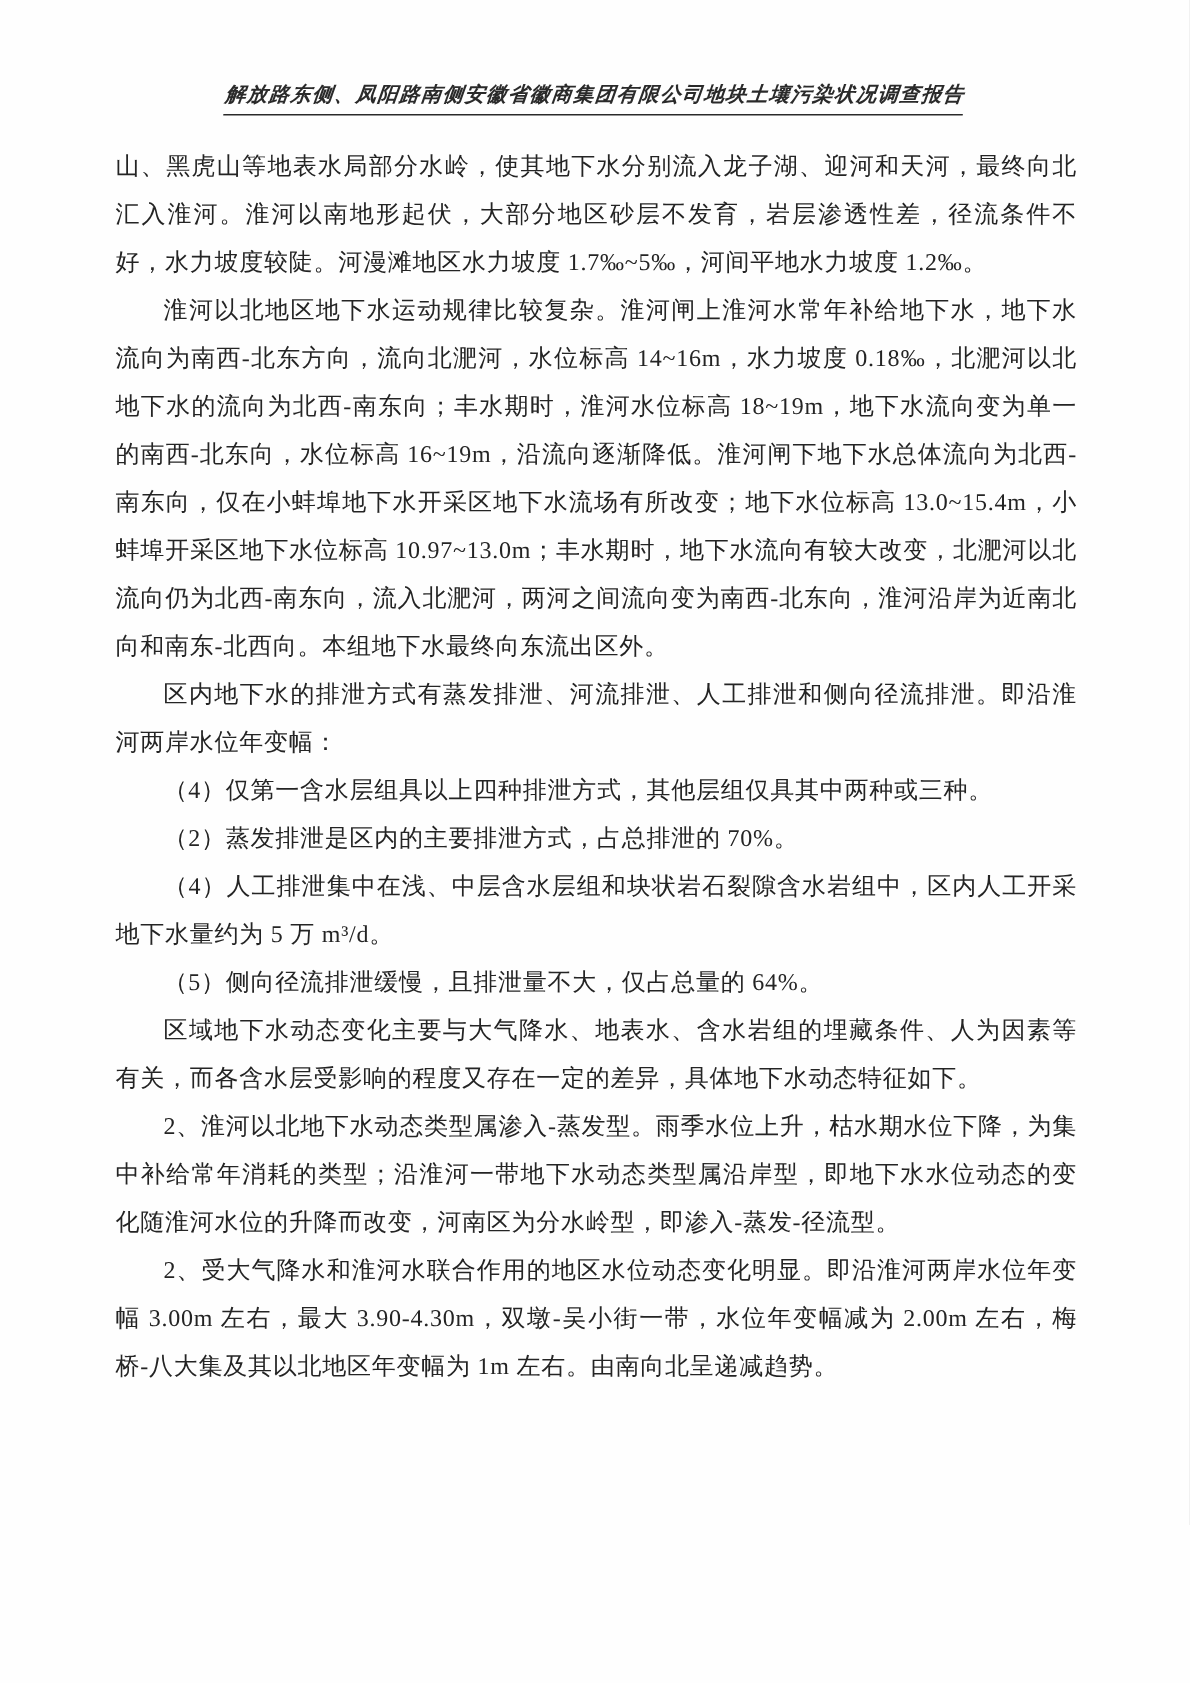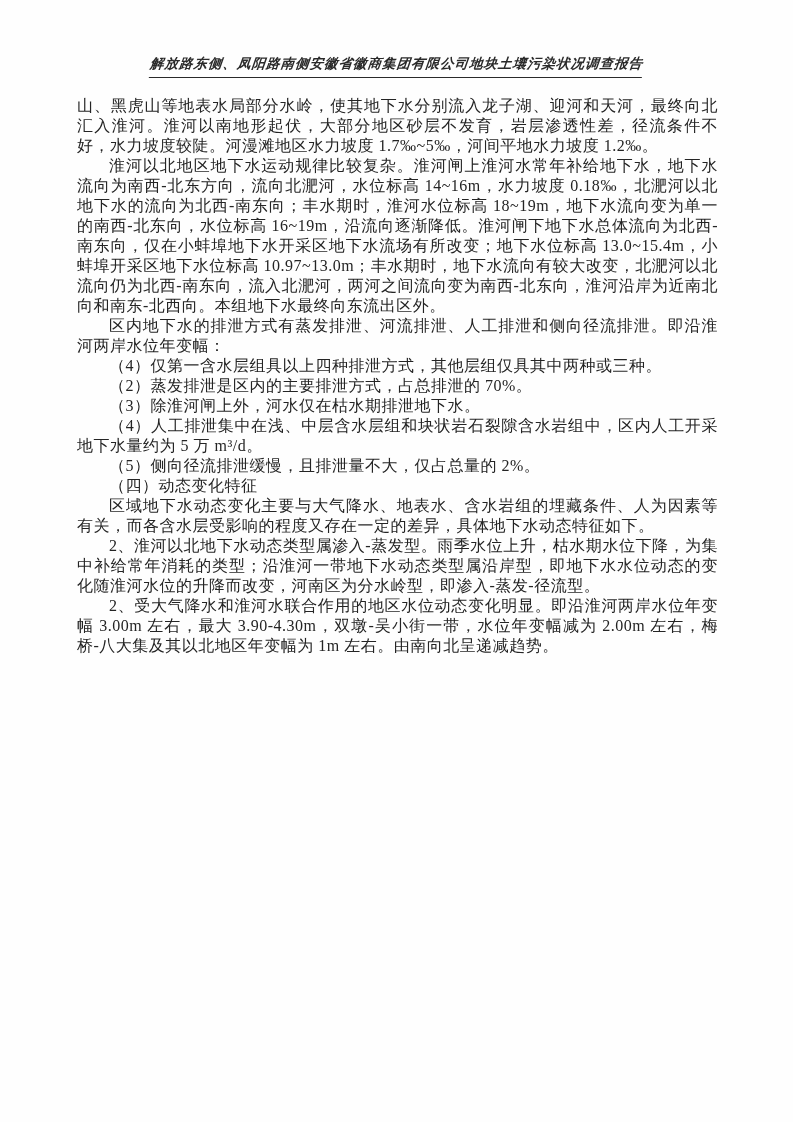--- a/index.html
+++ b/index.html
@@ -35,21 +35,21 @@
     border-bottom: 1.5px solid #2a2a2a;
     padding-bottom: 4px;
     transform: skewX(-6deg);
   }
   .doc-body {
     position: absolute;
     top: 96px;
     left: 77px;
     width: 641px;
     font-size: 16px;
-    line-height: 20px;
+    line-height: 32px;
     text-align: justify;
     letter-spacing: 0.5px;
   }
   .para {
     margin: 0;
     color: #242424;
   }
   .para.indent {
     text-indent: 2em;
   }
@@ -75,23 +75,21 @@
     <span class="header-text">解放路东侧、凤阳路南侧安徽省徽商集团有限公司地块土壤污染状况调查报告</span>
   </div>
 
   <div class="doc-body">
 
   <div class="para">山、黑虎山等地表水局部分水岭，使其地下水分别流入龙子湖、迎河和天河，最终向北汇入淮河。淮河以南地形起伏，大部分地区砂层不发育，岩层渗透性差，径流条件不好，水力坡度较陡。河漫滩地区水力坡度 1.7‰~5‰，河间平地水力坡度 1.2‰。</div>
       <div class="para indent">淮河以北地区地下水运动规律比较复杂。淮河闸上淮河水常年补给地下水，地下水流向为南西-北东方向，流向北淝河，水位标高 14~16m，水力坡度 0.18‰，北淝河以北地下水的流向为北西-南东向；丰水期时，淮河水位标高 18~19m，地下水流向变为单一的南西-北东向，水位标高 16~19m，沿流向逐渐降低。淮河闸下地下水总体流向为北西-南东向，仅在小蚌埠地下水开采区地下水流场有所改变；地下水位标高 13.0~15.4m，小蚌埠开采区地下水位标高 10.97~13.0m；丰水期时，地下水流向有较大改变，北淝河以北流向仍为北西-南东向，流入北淝河，两河之间流向变为南西-北东向，淮河沿岸为近南北向和南东-北西向。本组地下水最终向东流出区外。</div>
       <div class="para indent">区内地下水的排泄方式有蒸发排泄、河流排泄、人工排泄和侧向径流排泄。即沿淮河两岸水位年变幅：</div>
       <div class="para indent">（4）仅第一含水层组具以上四种排泄方式，其他层组仅具其中两种或三种。</div>
       <div class="para indent">（2）蒸发排泄是区内的主要排泄方式，占总排泄的 70%。</div>
-      <div class="para indent">（3）除淮河闸上外，河水仅在枯水期排泄地下水。</div>
       <div class="para indent">（4）人工排泄集中在浅、中层含水层组和块状岩石裂隙含水岩组中，区内人工开采地下水量约为 5 万 m³/d。</div>
-      <div class="para indent">（5）侧向径流排泄缓慢，且排泄量不大，仅占总量的 2%。</div>
-      <div class="para indent">（四）动态变化特征</div>
+      <div class="para indent">（5）侧向径流排泄缓慢，且排泄量不大，仅占总量的 64%。</div>
       <div class="para indent">区域地下水动态变化主要与大气降水、地表水、含水岩组的埋藏条件、人为因素等有关，而各含水层受影响的程度又存在一定的差异，具体地下水动态特征如下。</div>
       <div class="para indent">2、淮河以北地下水动态类型属渗入-蒸发型。雨季水位上升，枯水期水位下降，为集中补给常年消耗的类型；沿淮河一带地下水动态类型属沿岸型，即地下水水位动态的变化随淮河水位的升降而改变，河南区为分水岭型，即渗入-蒸发-径流型。</div>
       <div class="para indent">2、受大气降水和淮河水联合作用的地区水位动态变化明显。即沿淮河两岸水位年变幅 3.00m 左右，最大 3.90-4.30m，双墩-吴小街一带，水位年变幅减为 2.00m 左右，梅桥-八大集及其以北地区年变幅为 1m 左右。由南向北呈递减趋势。</div>
     </div>
 
 
 </div>
 
 </body></html>

